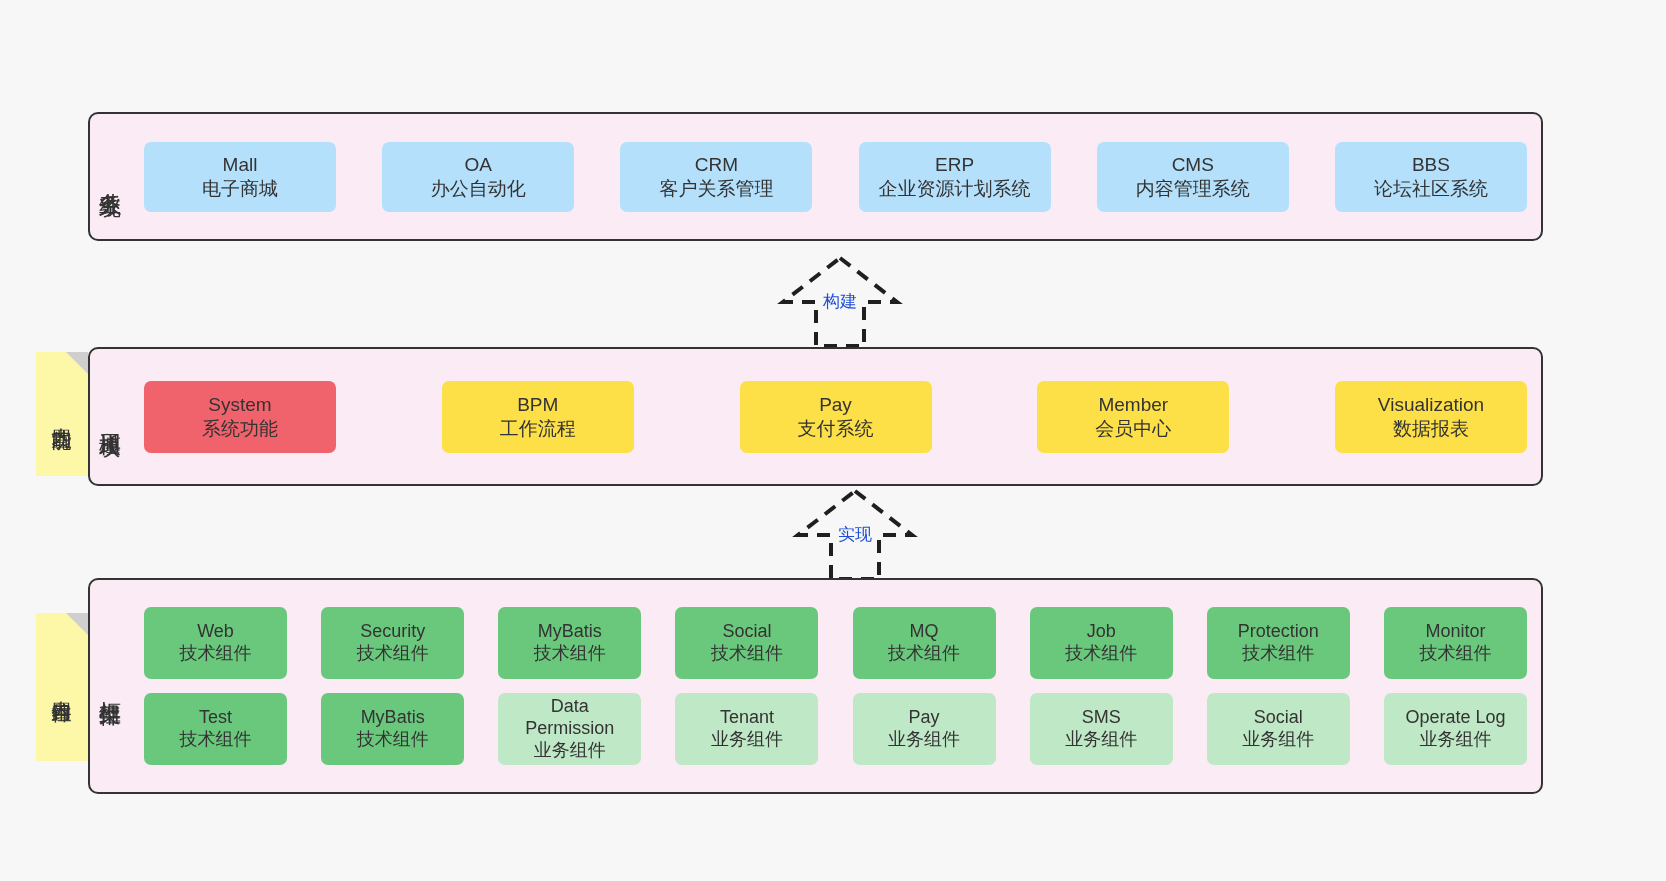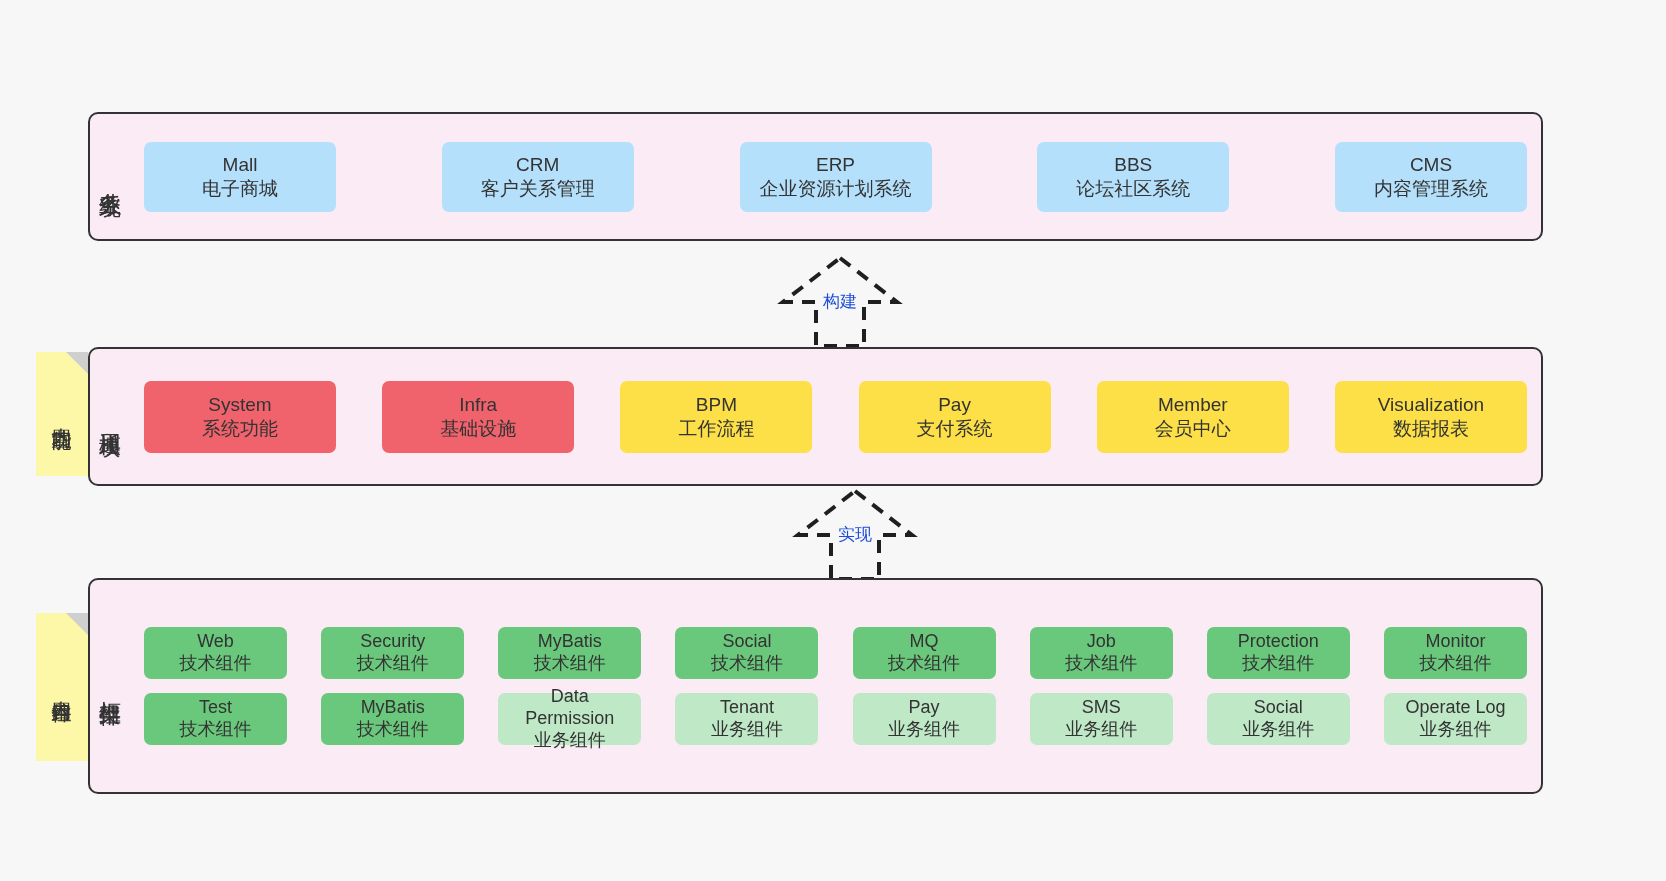--- a/index.html
+++ b/index.html
@@ -96,21 +96,21 @@
   #layer-business .layer-body { gap: 11px; }
   #layer-business .box { width: 192px; height: 70px; }
 
   
   #layer-modules { left: 88px; top: 347px; width: 1455px; height: 139px; }
   #layer-modules .layer-body { gap: 11px; }
   #layer-modules .box { width: 192px; height: 72px; }
 
   
   #layer-framework { left: 88px; top: 578px; width: 1455px; height: 216px; }
-  #layer-framework .box { width: 143px; height: 52px; font-size: 18px; }
+  #layer-framework .box { width: 143px; height: 72px; font-size: 18px; }
 
   
   .sticky {
     position: absolute;
     background: #fcf8a8;
     color: #333333;
     font-size: 20px;
     line-height: 1.1;
     letter-spacing: 1px;
     display: flex;
@@ -156,39 +156,43 @@
 
   <div class="layer" id="layer-business">
     <div class="layer-title">业务系统</div>
     <div class="layer-body">
 
       <div class="box blue">
         <span class="en">Mall</span>
         <span class="cn">电子商城</span>
       </div>
 
+      <div class="box blue">
+        <span class="en">OA</span>
+        <span class="cn">办公自动化</span>
+      </div>
 
       <div class="box blue">
         <span class="en">CRM</span>
         <span class="cn">客户关系管理</span>
       </div>
 
       <div class="box blue">
         <span class="en">ERP</span>
         <span class="cn">企业资源计划系统</span>
       </div>
 
       <div class="box blue">
+        <span class="en">CMS</span>
+        <span class="cn">内容管理系统</span>
+      </div>
+
+      <div class="box blue">
         <span class="en">BBS</span>
         <span class="cn">论坛社区系统</span>
-      </div>
-
-      <div class="box blue">
-        <span class="en">CMS</span>
-        <span class="cn">内容管理系统</span>
       </div>
 
     </div>
   </div>
 
   <div class="connector" id="connector-build">
     <svg viewBox="0 0 160 95" preserveAspectRatio="none" aria-hidden="true">
       <path d="M 80 4 L 137 48 L 104 48 L 104 92 L 56 92 L 56 48 L 23 48 Z" fill="none" stroke="#1f1f1f" stroke-width="4" stroke-dasharray="13 9" stroke-linejoin="miter"></path>
     </svg>
     <div class="connector-label">构建</div>
@@ -201,24 +205,20 @@
 
   <div class="layer" id="layer-modules">
     <div class="layer-title">通用模块</div>
     <div class="layer-body">
 
       <div class="box redsol">
         <span class="en">System</span>
         <span class="cn">系统功能</span>
       </div>
 
-      <div class="box redsol">
-        <span class="en">Infra</span>
-        <span class="cn">基础设施</span>
-      </div>
 
       <div class="box pink">
         <span class="en">BPM</span>
         <span class="cn">工作流程</span>
       </div>
 
       <div class="box pink">
         <span class="en">Pay</span>
         <span class="cn">支付系统</span>
       </div>

